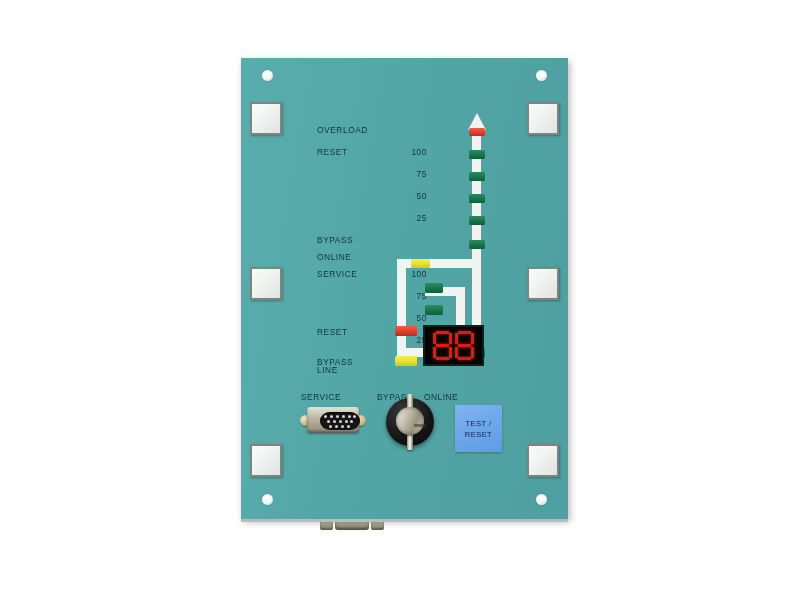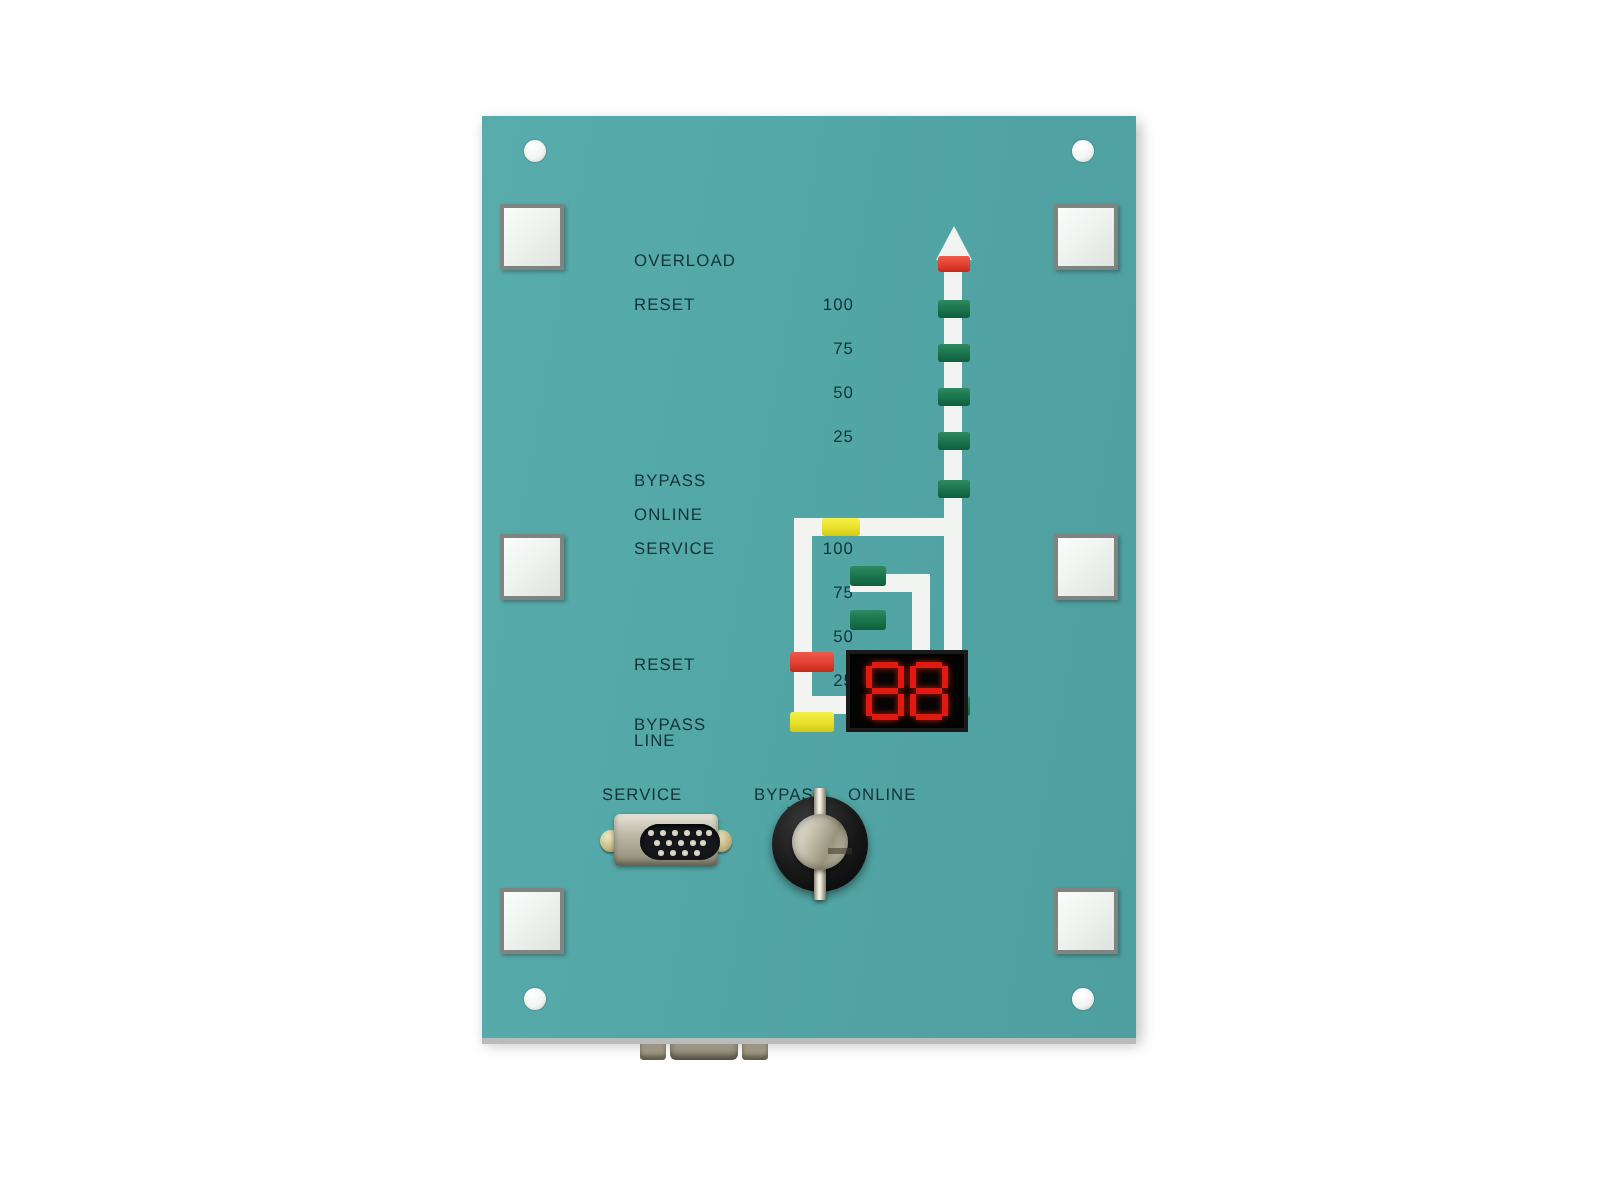--- a/index.html
+++ b/index.html
@@ -491,15 +491,19 @@
       </div>
     </div>
 
     <div class="keyswitch">
       <div class="key-blade"></div>
       <div class="key-barrel">
         <div class="key-notch"></div>
       </div>
     </div>
 
+    <div class="test-btn">
+      <span>TEST /</span>
+      <span>RESET</span>
+    </div>
 
   </div>
 </div>
 
 </body></html>

